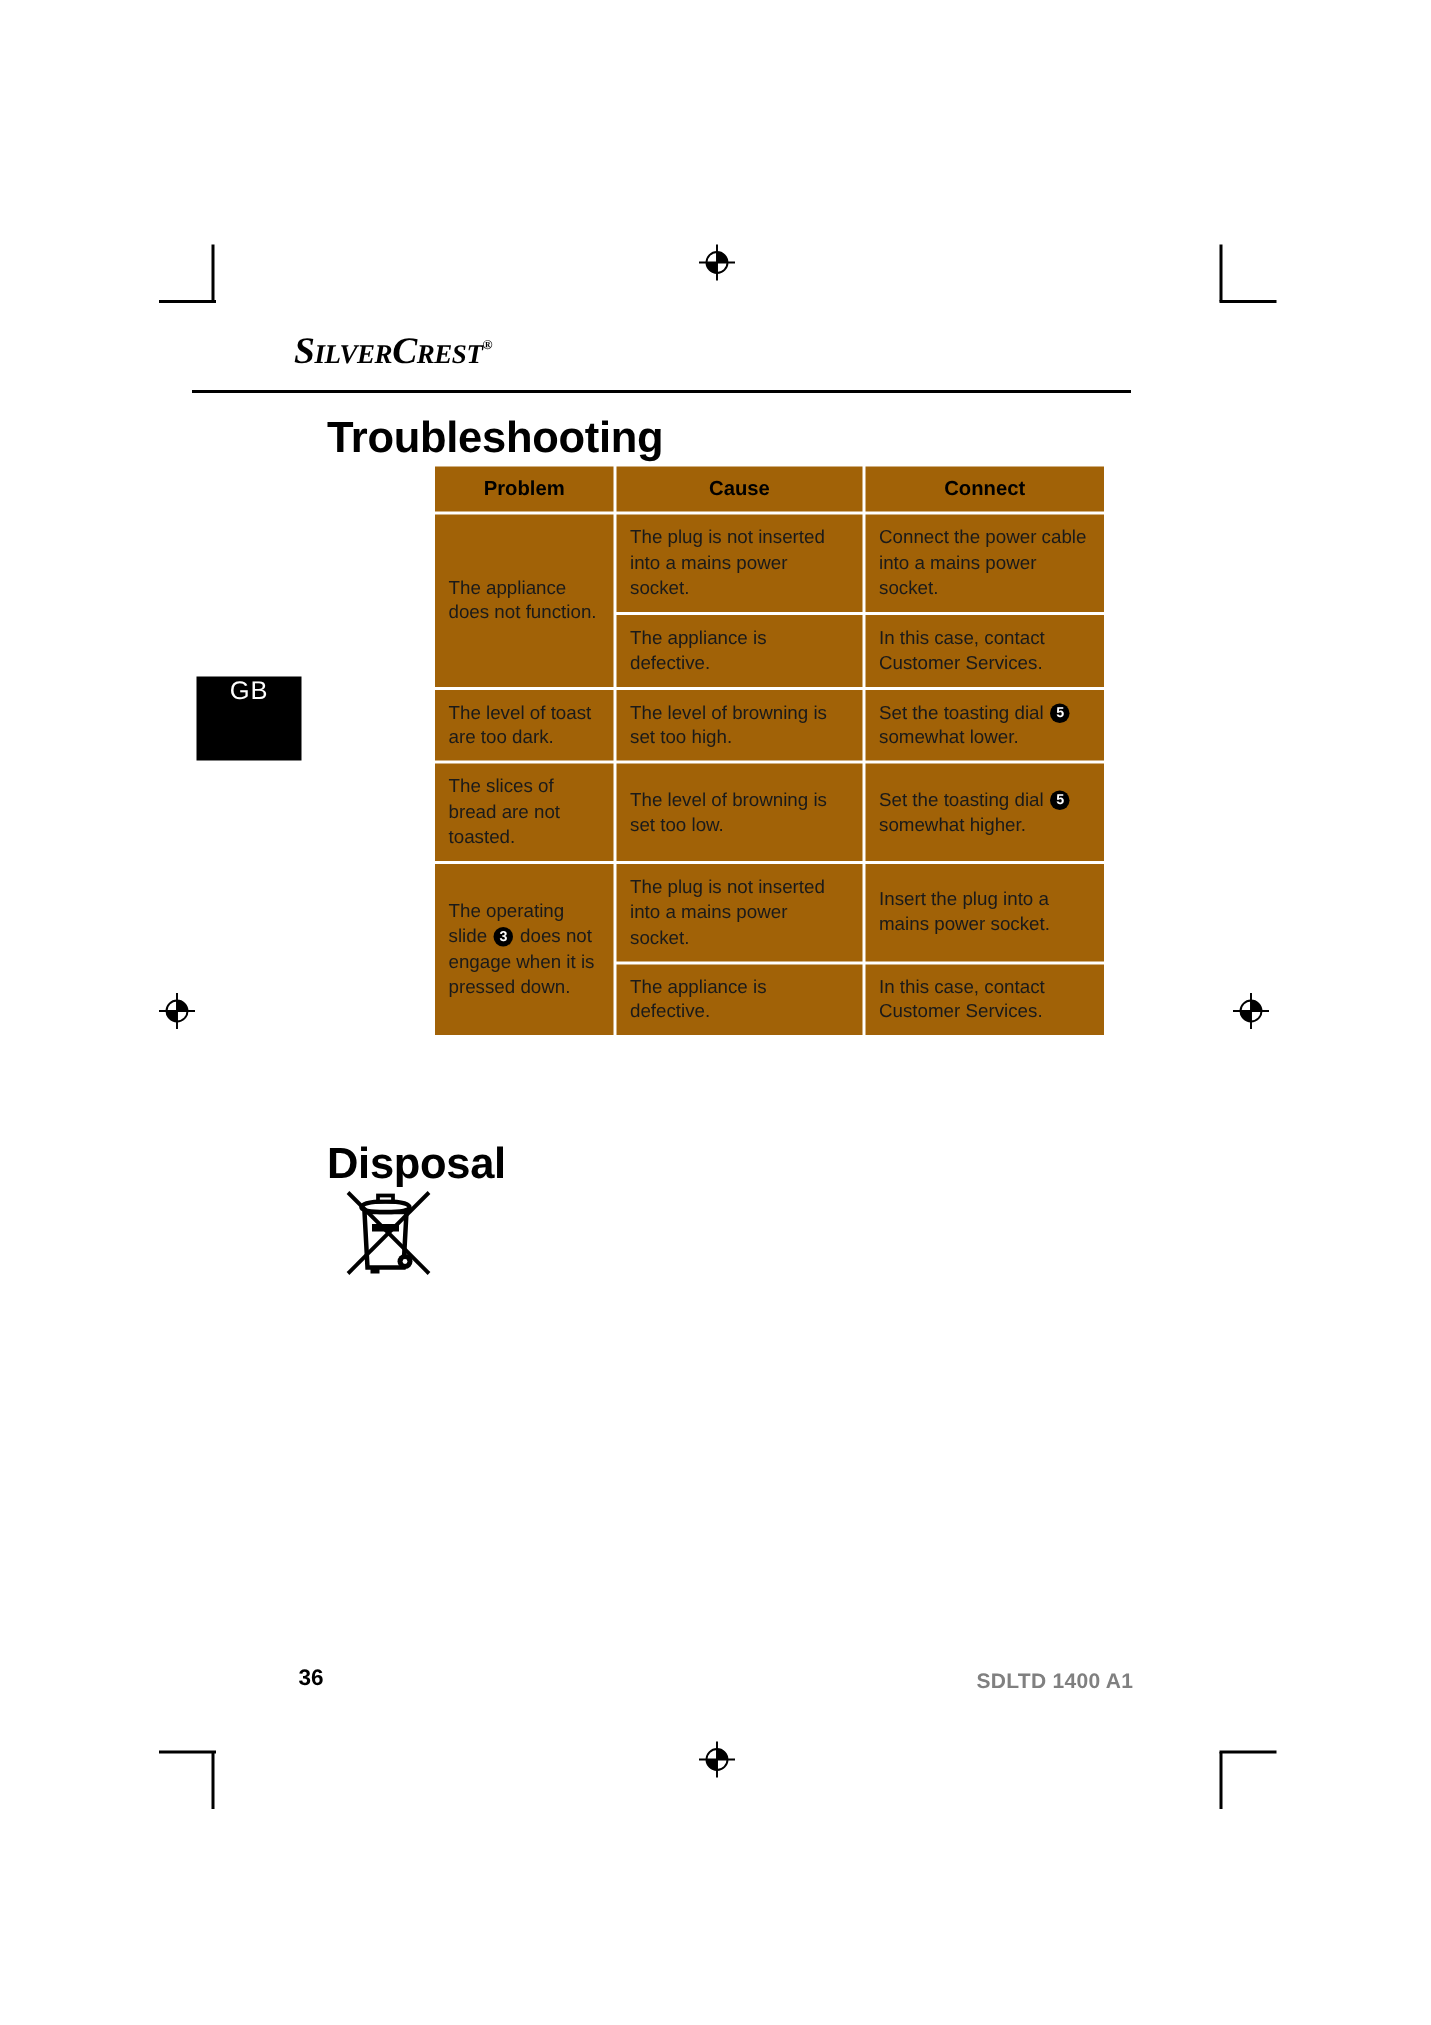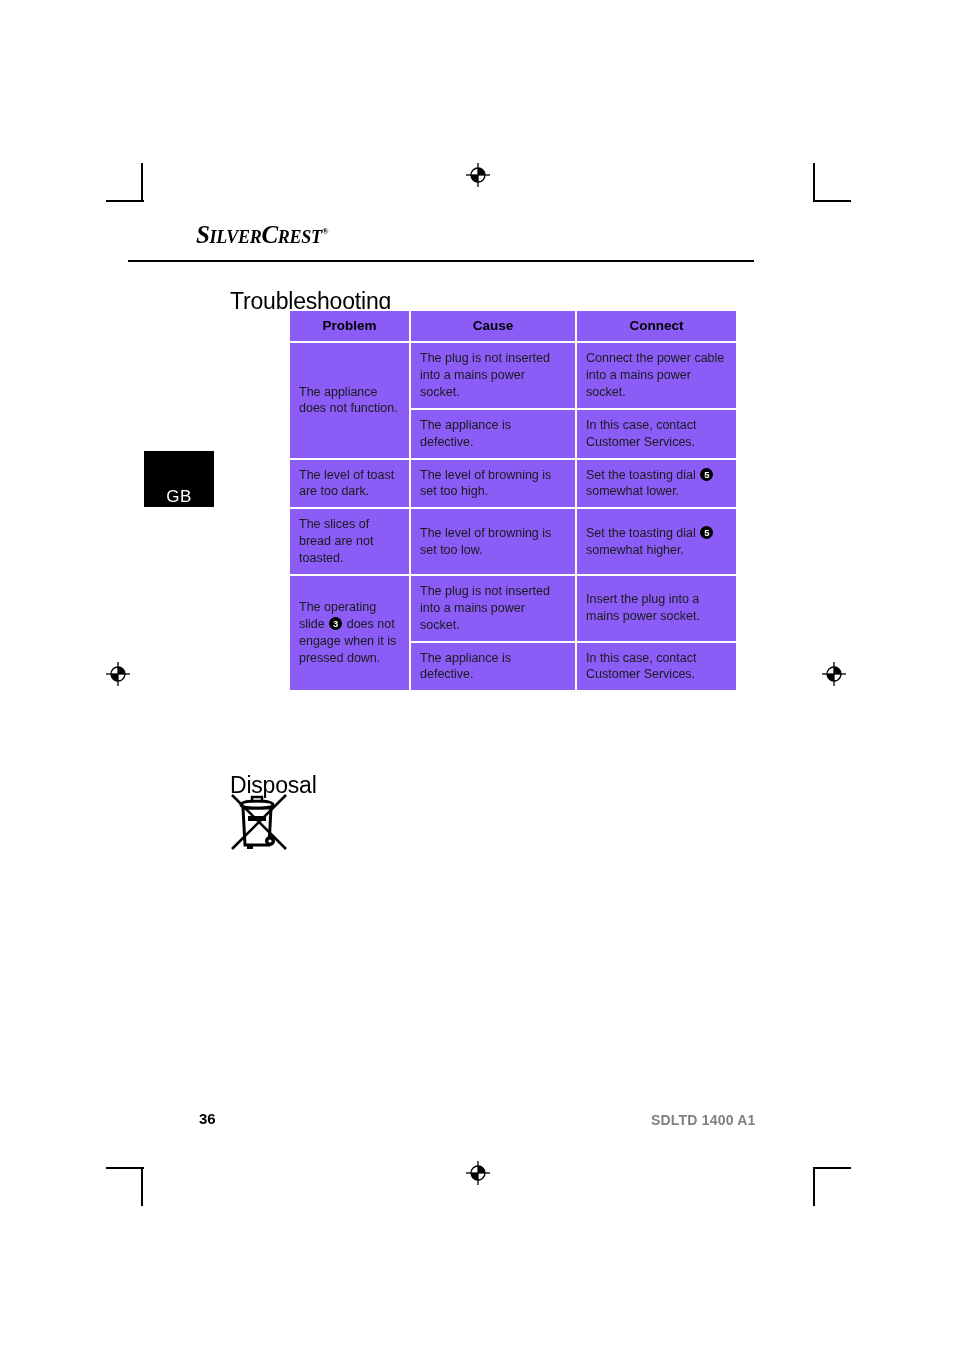--- a/index.html
+++ b/index.html
@@ -61,39 +61,39 @@
     left: 128px;
     top: 260px;
     width: 626px;
     height: 2px;
     background: #000;
   }
 
   
   .lang-tab {
     position: absolute;
-    left: 144px;
+    left: 131px;
     top: 451px;
     width: 70px;
     height: 56px;
     background: #000;
     color: #fff;
     display: flex;
-    align-items: flex-end;
+    align-items: flex-start;
     justify-content: center;
     font-size: 17px;
     letter-spacing: 0.5px;
   }
 
   
   h1.section-title {
     position: absolute;
-    margin: 12px;
-    font-size: 23px;
-    font-weight: normal;
+    margin: 0;
+    font-size: 29px;
+    font-weight: bold;
     letter-spacing: -0.2px;
     line-height: 1;
   }
   #troubleshooting-title { left: 218px; top: 278px; }
   #disposal-title        { left: 218px; top: 762px; }
 
   
   .tbl-wrap {
     position: absolute;
     left: 288px;
@@ -102,21 +102,21 @@
   }
   table.ts-table {
     border-collapse: separate;
     border-spacing: 2px;
     width: 444px;
     table-layout: fixed;
     background: #ffffff;
   }
   table.ts-table td,
   table.ts-table th {
-    background: #8b5cf6;
+    background: #a16207;
     vertical-align: middle;
     padding: 7px 9px;
     font-size: 12.5px;
     line-height: 1.35;
     font-weight: normal;
     text-align: left;
     color: #1a1a1a;
   }
   table.ts-table th {
     text-align: center;

